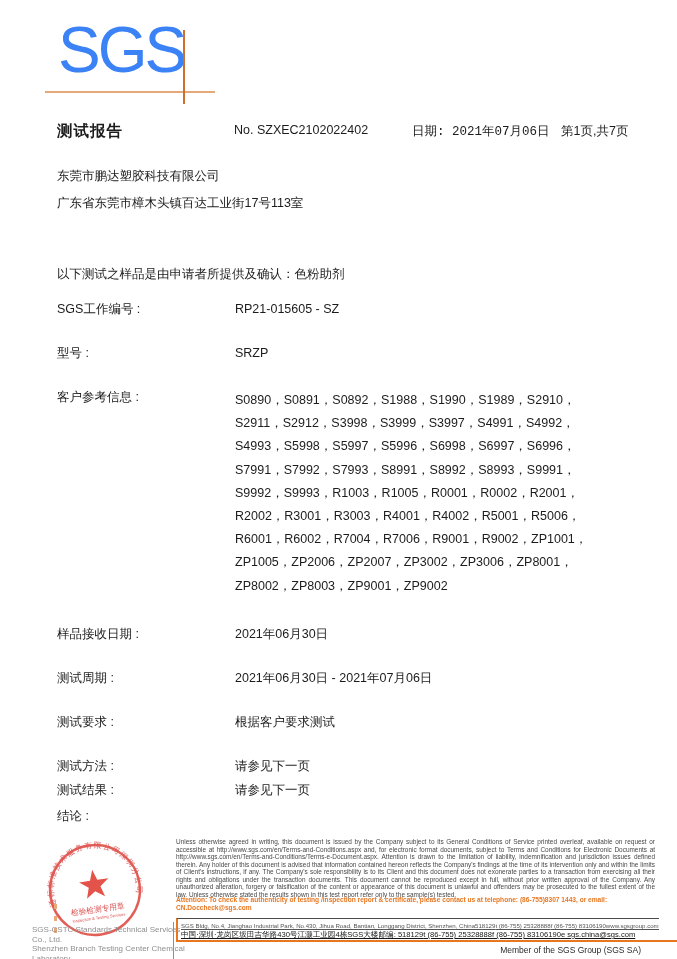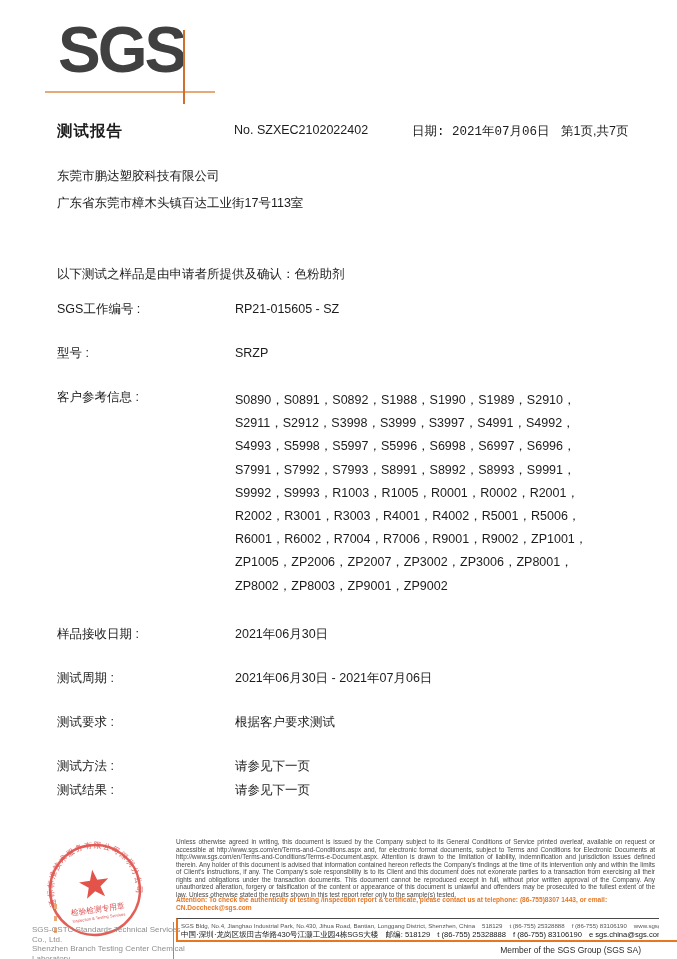--- a/index.html
+++ b/index.html
@@ -2,22 +2,22 @@
 <html><head>
 <meta charset="utf-8">
 <style>
   html,body{margin:0;padding:0;}
   body{
     width:677px;height:959px;position:relative;background:#ffffff;
     font-family:"Liberation Sans","DejaVu Sans",sans-serif;
     color:#1c1c1c;overflow:hidden;
   }
   
-  .logo{position:absolute;left:58px;top:18px;font-size:64px;font-weight:bold;
-        color:#404040;letter-spacing:-3px;line-height:1;}
+  .logo{position:absolute;left:58px;top:18px;font-size:64px;font-weight:normal;
+        color:#3b82f6;letter-spacing:-3px;line-height:1;}
   .logo-hline{position:absolute;left:45px;top:91px;width:170px;height:2px;background:#e5aa78;}
   .logo-vline{position:absolute;left:183px;top:30px;width:2px;height:74px;background:#cf6f2e;}
   
   .hdr{position:absolute;top:121px;left:0;width:677px;font-size:12.5px;}
   .hdr .title{position:absolute;left:57px;top:0;font-size:15.5px;font-weight:bold;letter-spacing:1px;font-family:Liberation Mono, monospace;}
   .hdr .no{position:absolute;left:234px;top:2px;}
   .hdr .date{position:absolute;left:412px;top:2px;font-family:Liberation Mono, monospace;}
   .hdr .pages{position:absolute;left:561px;top:2px;}
   
   .applicant{position:absolute;left:57px;top:163px;font-size:12.5px;line-height:27px;}
@@ -40,21 +40,21 @@
     background:repeating-linear-gradient(to bottom,#e8a878 0 5px,transparent 5px 12px);}
   .disclaimer{position:absolute;left:176px;top:838px;width:479px;font-size:6.45px;
               line-height:7.55px;color:#474747;text-align:justify;}
   .attention{position:absolute;left:176px;top:896px;width:479px;font-size:6.6px;
              line-height:7.6px;color:#e87722;font-weight:bold;}
   .addr{position:absolute;left:176px;top:918px;width:478px;border-top:1px solid #4a4a4a;
         border-left:2px solid #e87722;padding:2px 0 0 3px;}
   .addr .ln{display:flex;align-items:baseline;white-space:nowrap;overflow:hidden;}
   .addr .ln.en{font-size:6.1px;color:#555;line-height:9px;}
   .addr .ln.cn{font-size:7.6px;color:#161616;line-height:10px;}
-  .addr .seg{margin-right:7px;}
+  .addr .seg{text-decoration:underline;}
   .footer-rule{position:absolute;left:176px;top:940px;width:501px;height:2px;background:#e87722;}
   .member{position:absolute;right:36px;top:945px;font-size:8.5px;color:#2a2a2a;}
   .reg-cross-v{position:absolute;left:173px;top:922px;width:1px;height:37px;background:#e87722;}
 </style>
 </head>
 <body>
 
 <div class="logo">SGS</div>
 <div class="logo-hline"></div>
 <div class="logo-vline"></div>
@@ -110,20 +110,21 @@
   </div>
   <div class="row">
     <div class="lbl">测试方法 :</div>
     <div class="val">请参见下一页</div>
   </div>
   <div class="row gap-sm">
     <div class="lbl">测试结果 :</div>
     <div class="val">请参见下一页</div>
   </div>
   <div class="row gap-lg conclusion">
+    <div class="lbl">结论 :</div>
   </div>
 </div>
 
 <svg class="stamp" viewBox="0 0 120 120">
   <g transform="rotate(-8 60 60)">
     <circle cx="60" cy="60" r="55" fill="none" stroke="#df4a40" stroke-width="3"></circle>
     <path id="ringPath" d="M 13,79 A 51,51 0 1 1 107,79" fill="none"></path>
     <text font-size="9.5" fill="#d84040" letter-spacing="1.5">
       <textPath href="#ringPath" startOffset="50%" text-anchor="middle">通标标准技术服务有限公司深圳分公司</textPath>
     </text>

